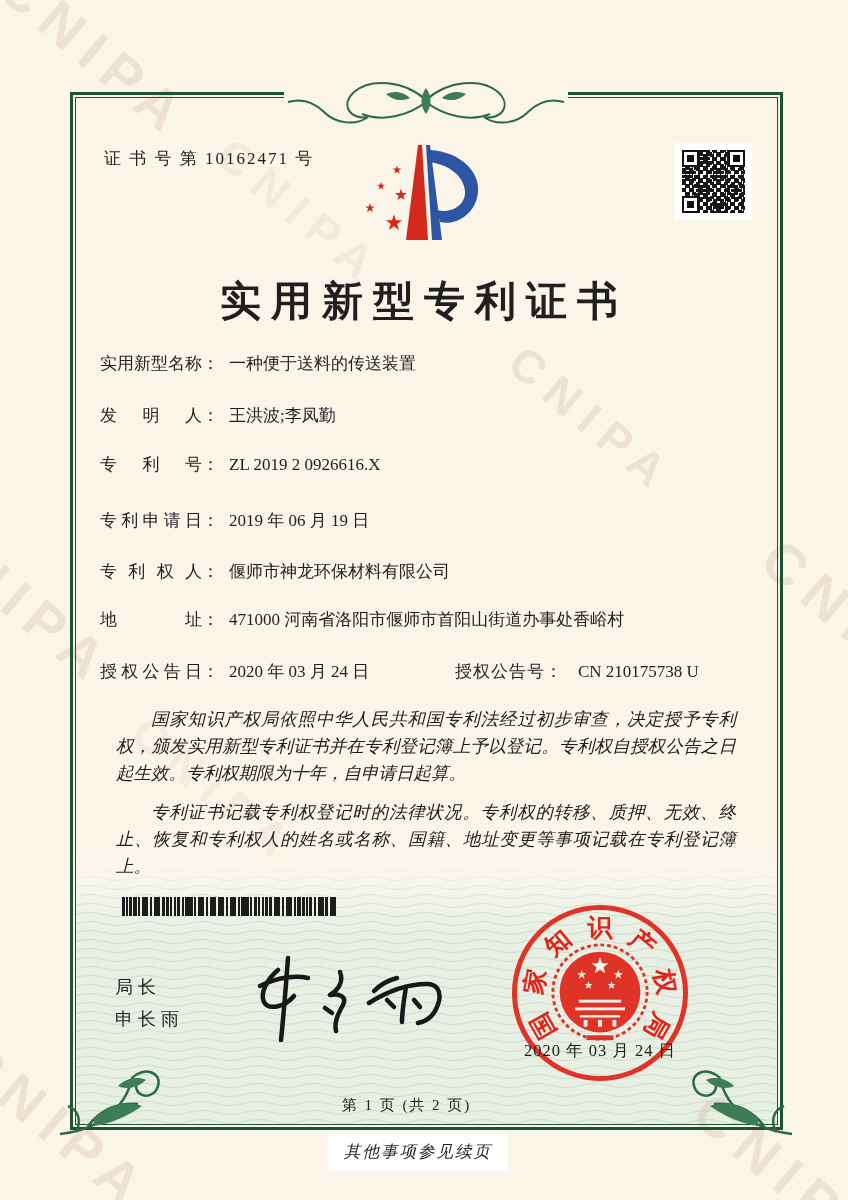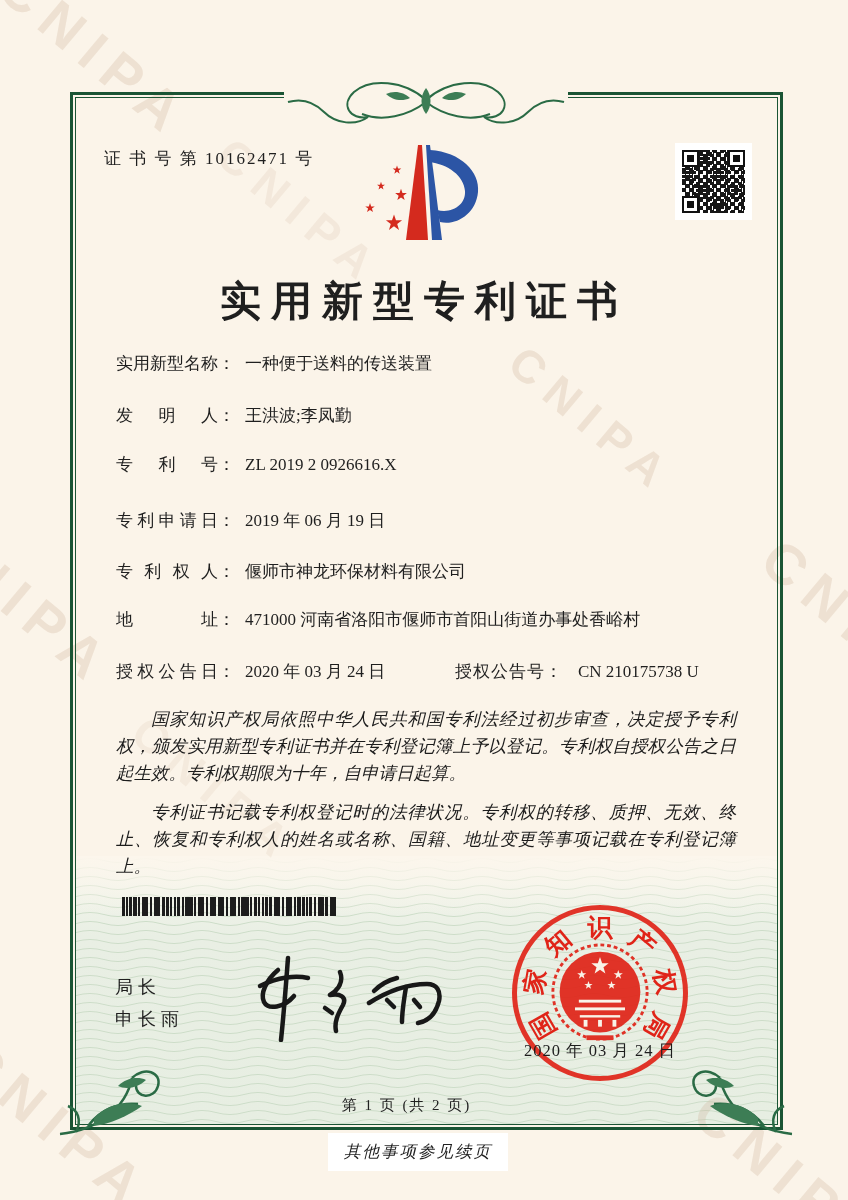--- a/index.html
+++ b/index.html
@@ -47,21 +47,21 @@
       repeating-conic-gradient(#161616 0% 25%, transparent 0% 50%) 3px 2px/9px 9px;
   }
   .finder{position:absolute;width:13px;height:13px;border:2.5px solid #111;background:#fff;}
   .finder::after{content:"";position:absolute;left:3px;top:3px;width:7px;height:7px;background:#111;}
   .finder.tl{left:0;top:0}.finder.tr{right:0;top:0}.finder.bl{left:0;bottom:0}
 
   .title{position:absolute;left:0;top:249px;width:848px;text-align:center;
     font-size:41px;font-weight:bold;letter-spacing:10px;z-index:4;margin-top:25px;}
 
   
-  .row{position:absolute;left:116px;font-size:17px;white-space:nowrap;z-index:4;}
+  .row{position:absolute;left:100px;font-size:17px;white-space:nowrap;z-index:4;}
   .row .lbl{display:inline-block;width:102px;text-align:justify;text-align-last:justify;vertical-align:bottom;}
   .row .val{margin-left:10px;}
   .row.r0{top:352px}.row.r1{top:404px}.row.r2{top:453px}
   .row.r3{top:509px}.row.r4{top:560px}.row.r5{top:608px}.row.r6{top:660px}
   .grant-no{position:absolute;left:455px;top:660px;font-size:17px;white-space:nowrap;z-index:4;}
   .grant-no .lbl{letter-spacing:1px;text-align:right;}
   .grant-no .val{margin-left:16px;}
 
   
   .paras{position:absolute;left:104px;top:694px;width:644px;z-index:4;

